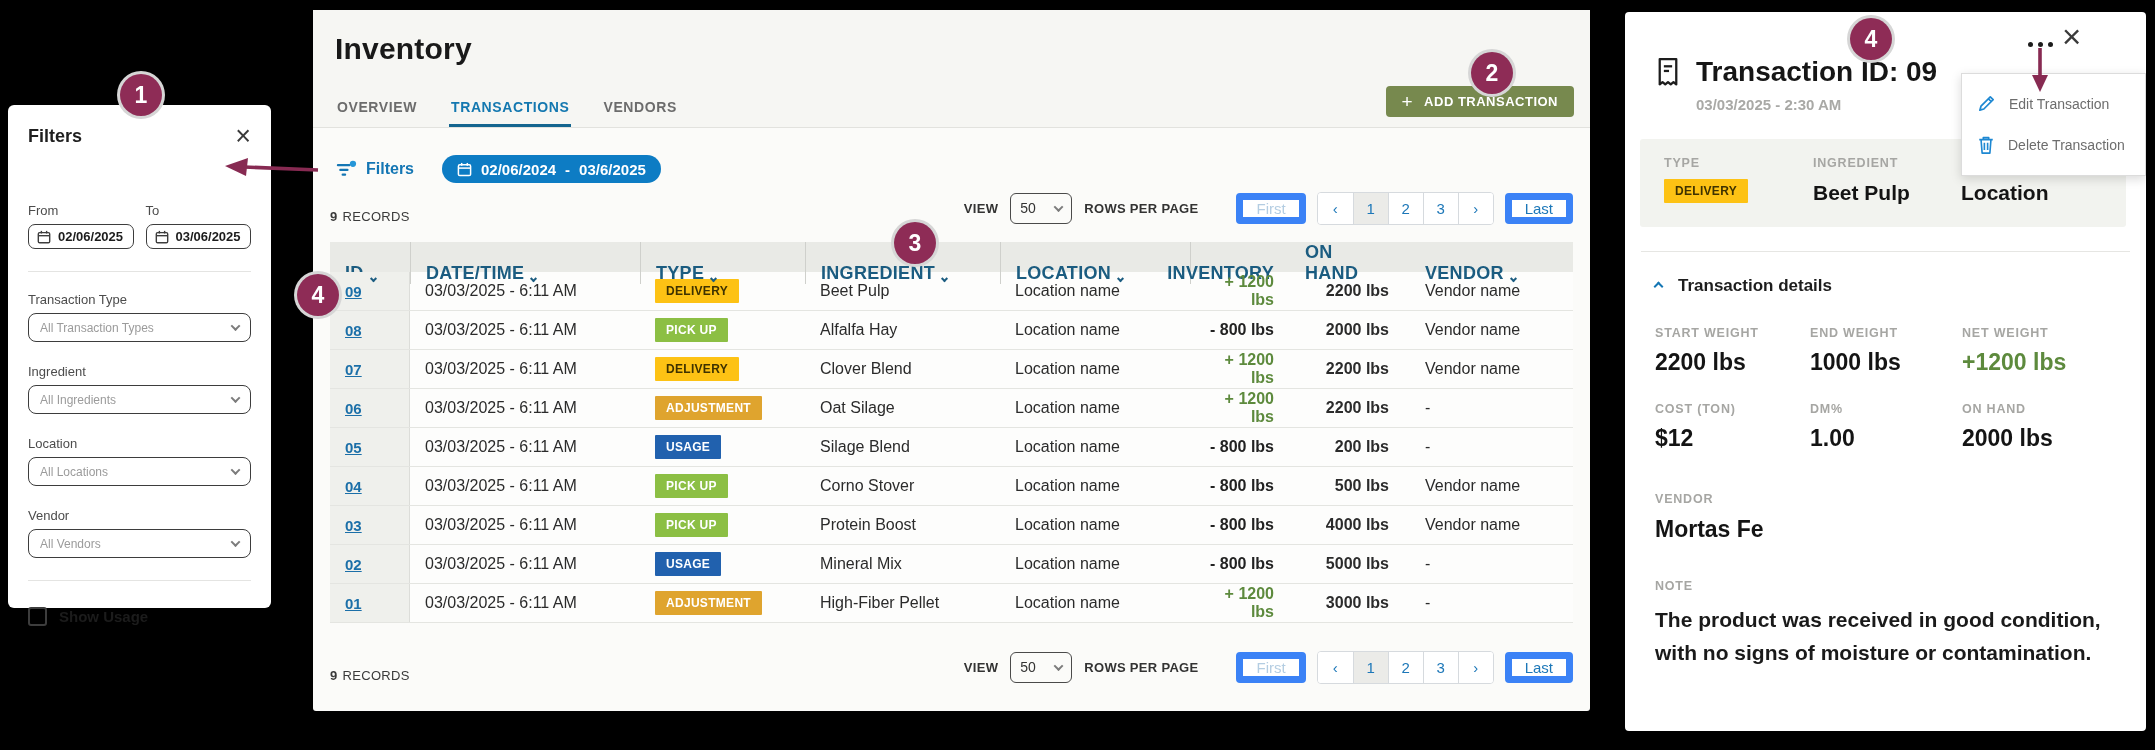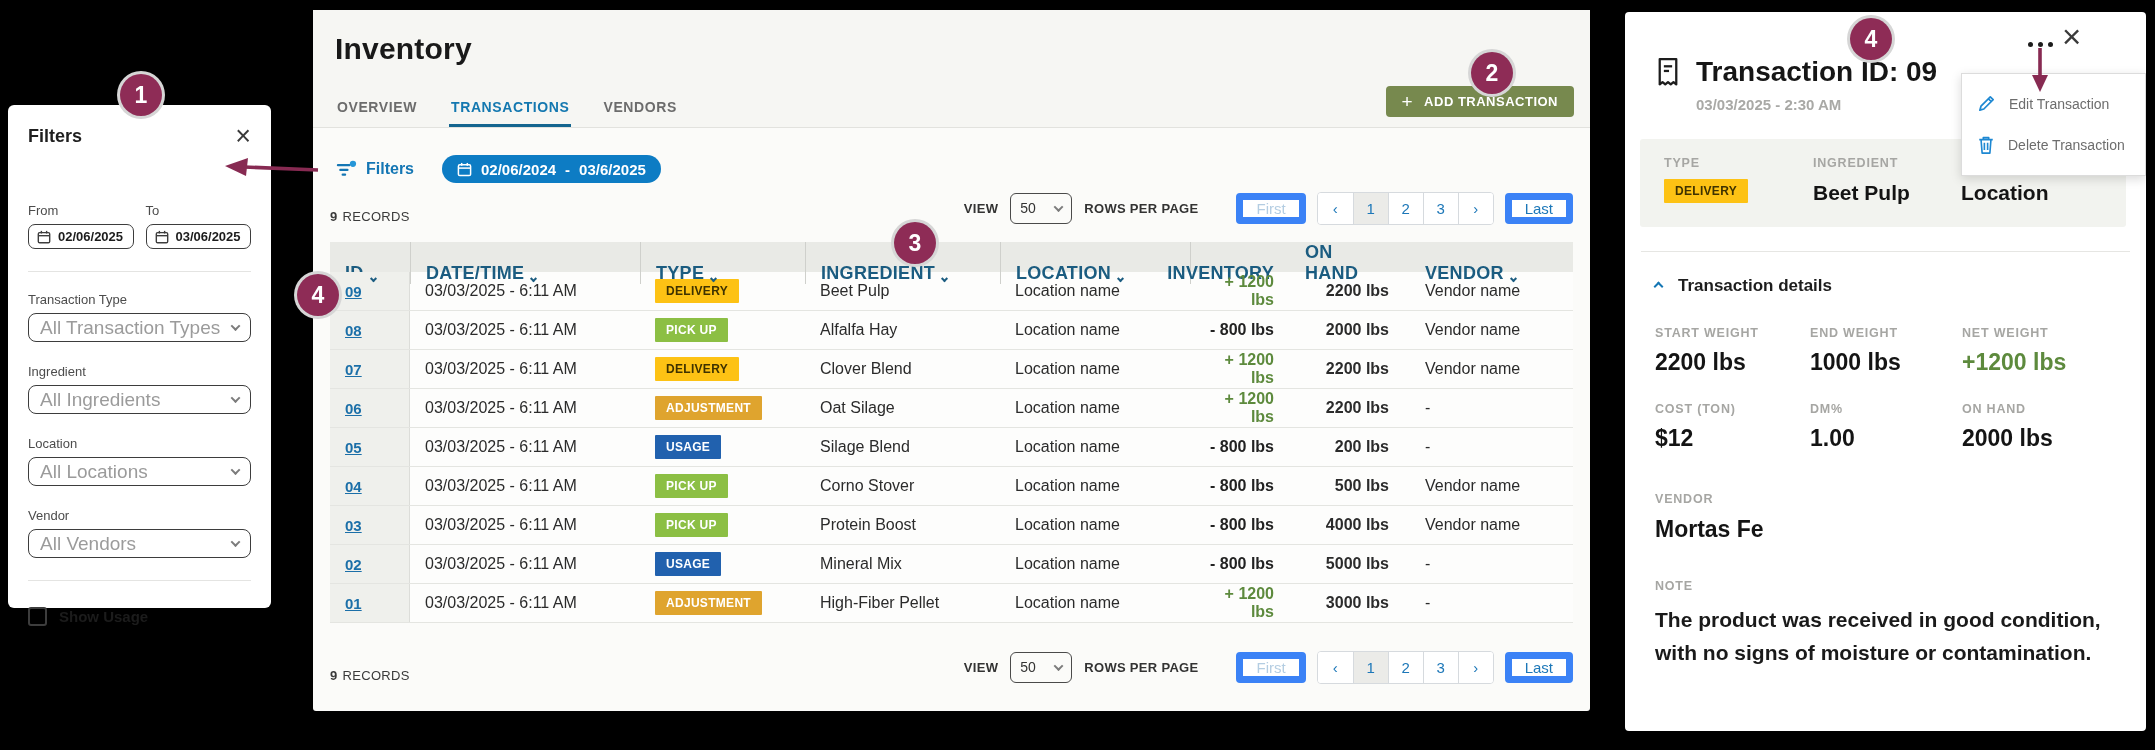--- a/index.html
+++ b/index.html
@@ -20,21 +20,21 @@
   .close-x { font-size:27px; line-height:26px; color:#3a3a3a; font-weight:300; cursor:pointer; }
   .fp-dates { display:flex; gap:12px; margin-top:40px; }
   .fp-date-group { flex:1;margin-top:14px; }
   .fp-label { font-size:13px; color:#4c4c4c; margin-bottom:6px; }
   .date-input { display:flex; align-items:center; gap:7px; height:25px; border:1.5px solid #3d3d3d;
     border-radius:7px; padding:0 8px; font-size:13px; font-weight:bold; color:#1c1c1c; }
   .date-input svg { color:#3d3d3d; flex:none; }
   .fp-divider { border:none; border-top:1px solid #e4e4e2; margin:22px 0 20px; }
   .fp-group { margin-bottom:22px;margin-top:11px; }
   .select-box { display:flex; align-items:center; justify-content:space-between; height:29px;
-    border:1.5px solid #3d3d3d; border-radius:8px; padding:0 11px; font-size:19px; color:#9b9b9b; }
+    border:1.5px solid #3d3d3d; border-radius:8px; padding:0 11px; font-size:12px; color:#9b9b9b; }
   .chev { display:inline-block; width:7px; height:7px; border-right:2px solid currentColor;
     border-bottom:2px solid currentColor; transform:rotate(45deg) translate(-1px,-1px); }
   .chev.gray { color:#7c7c7c; }
   .chev.tiny { width:5px; height:5px; margin-left:7px; transform:rotate(45deg) translate(-2px,-2px); }
   .chev.up { transform:rotate(-135deg); }
   .fp-usage { display:flex; align-items:center; gap:12px; margin-top:26px; }
   .checkbox { width:19px; height:19px; border:2px solid #3d3d3d; border-radius:3px; }
   .fp-usage-label { font-size:15px; font-weight:bold; color:#1c1c1c; }
 
   

